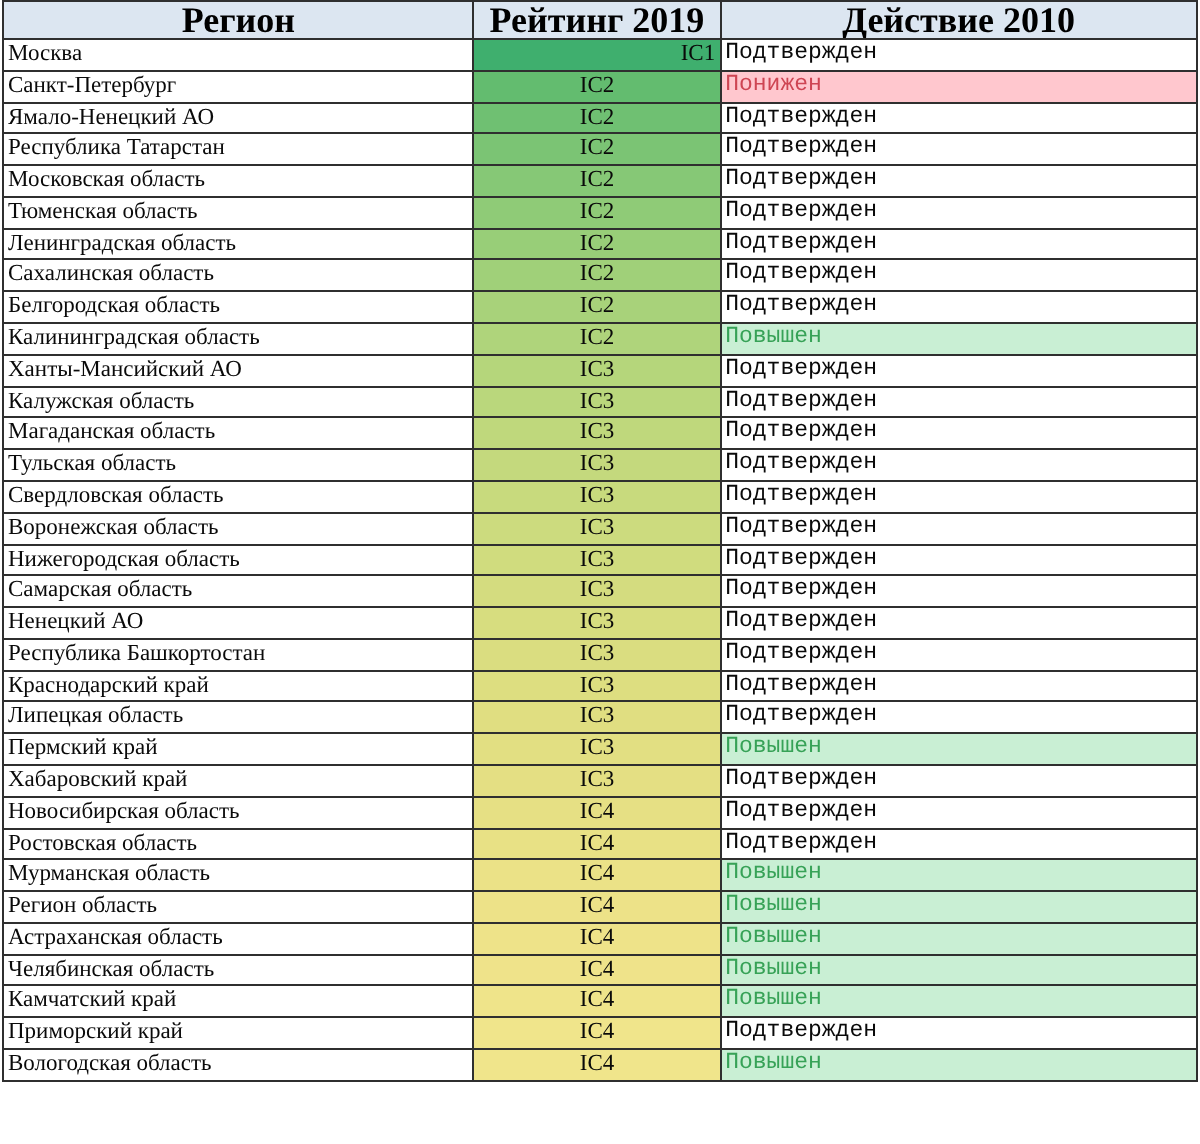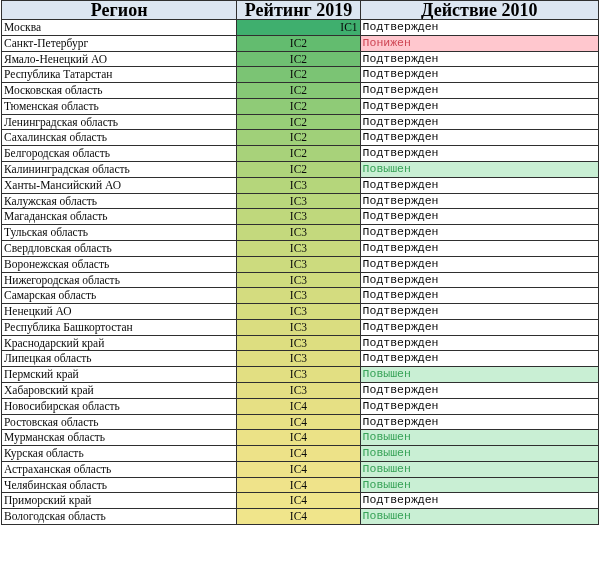--- a/index.html
+++ b/index.html
@@ -226,37 +226,42 @@
   </tr>
 
 
   <tr>
     <td class="region-cell">Мурманская область</td>
     <td class="rating-cell" style="background: rgb(235, 226, 135);">IC4</td>
     <td class="action-cell raised">Повышен</td>
   </tr>
 
   <tr>
-    <td class="region-cell">Курская область</td>
+    <td class="region-cell">Регион область</td>
     <td class="rating-cell" style="background: rgb(237, 226, 136);">IC4</td>
     <td class="action-cell raised">Повышен</td>
   </tr>
 
   <tr>
     <td class="region-cell">Астраханская область</td>
     <td class="rating-cell" style="background: rgb(238, 227, 137);">IC4</td>
     <td class="action-cell raised">Повышен</td>
   </tr>
 
   <tr>
     <td class="region-cell">Челябинская область</td>
     <td class="rating-cell" style="background: rgb(239, 227, 138);">IC4</td>
     <td class="action-cell raised">Повышен</td>
   </tr>
 
+  <tr>
+    <td class="region-cell">Камчатский край</td>
+    <td class="rating-cell" style="background: rgb(239, 228, 138);">IC4</td>
+    <td class="action-cell raised">Повышен</td>
+  </tr>
 
   <tr>
     <td class="region-cell">Приморский край</td>
     <td class="rating-cell" style="background: rgb(240, 229, 139);">IC4</td>
     <td class="action-cell confirmed">Подтвержден</td>
   </tr>
 
   <tr>
     <td class="region-cell">Вологодская область</td>
     <td class="rating-cell" style="background: rgb(240, 229, 139);">IC4</td>

